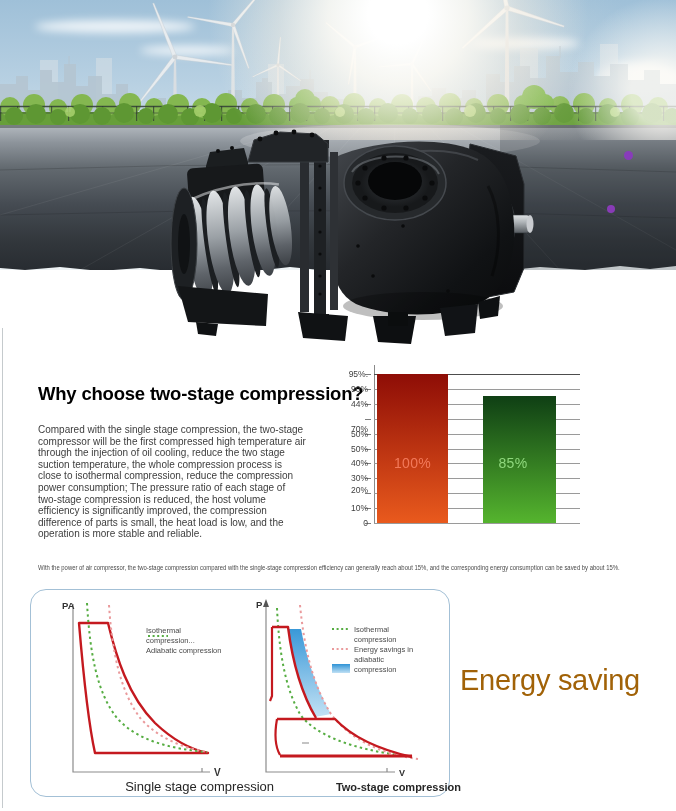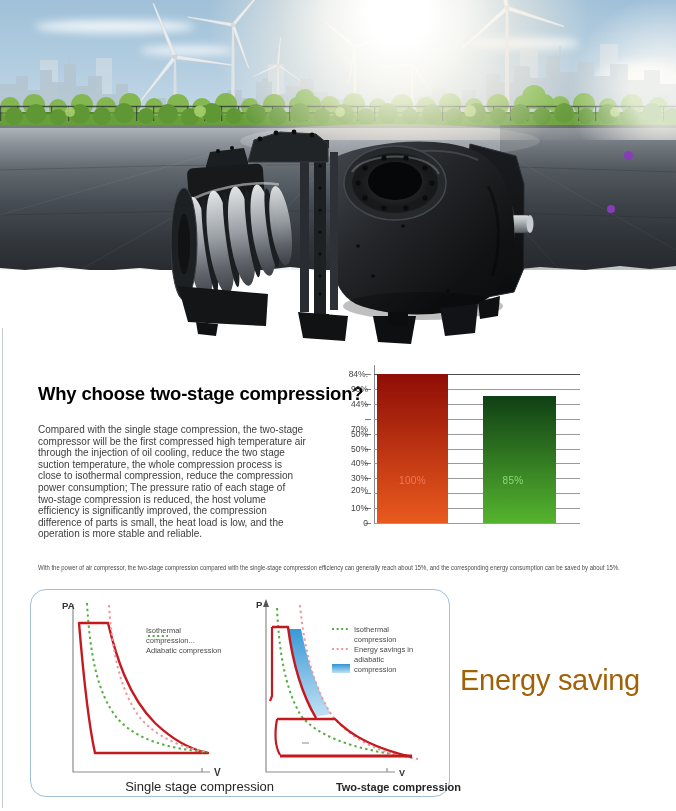--- a/index.html
+++ b/index.html
@@ -33,21 +33,21 @@
     line-height:11.6px; color:#3d3d3d; }
 
   
   .bar-chart { position:absolute; left:330px; top:361px; width:252px; height:178px; }
   .bc-axis { position:absolute; left:44px; top:4px; width:1px; height:158px; background:#8a8a8a; }
   .gridline { position:absolute; left:44px; width:206px; height:1px; background:#9a9a9a; }
   .gridline.strong { background:#4d4d4d; }
   .tickdash { position:absolute; left:35px; width:6px; height:1px; background:#7d7d7d; }
   .ticklabel { position:absolute; left:0; width:38px; text-align:right; font-size:8.5px; color:#3f3f3f; }
   .bar { position:absolute; }
-  .barlabel { position:absolute; top:94px; text-align:center; font-size:10px; letter-spacing:.3px;margin-top:20px; }
+  .barlabel { position:absolute; top:94px; text-align:center; font-size:14px; letter-spacing:.3px; }
 
   
   .note { position:absolute; left:38px; top:563px; font-size:7.4px; color:#4a4a4a;
     white-space:nowrap; transform:scaleX(.8); transform-origin:left top; }
 
   
   .pv-container { position:absolute; left:30px; top:589px; width:420px; height:208px;
     border:1.5px solid #a3c0d6; border-radius:16px; background:#fff; }
   .pv-left { position:absolute; left:40px; top:596px; }
   .pv-right { position:absolute; left:253px; top:596px; }
@@ -381,21 +381,21 @@
         <div class="gridline" style="top: 117.3px;"></div>
         <div class="tickdash" style="top: 117.3px;"></div>
         <div class="gridline" style="top: 132.2px;"></div>
         <div class="tickdash" style="top: 132.2px;"></div>
         <div class="gridline" style="top: 147.1px;"></div>
         <div class="tickdash" style="top: 147.1px;"></div>
         <div class="gridline" style="top: 162px;"></div>
         <div class="tickdash" style="top: 162px;"></div>
       </div>
     <div>
-        <div class="ticklabel" style="top: 8px;">84%.</div>
+        <div class="ticklabel" style="top: 8px;">95%.</div>
         <div class="ticklabel" style="top: 22.9px;">90%</div>
         <div class="ticklabel" style="top: 37.8px;">44%</div>
         <div class="ticklabel" style="top: 63px;">70%</div>
         <div class="ticklabel" style="top: 67.6px;">50%</div>
         <div class="ticklabel" style="top: 82.5px;">50%</div>
         <div class="ticklabel" style="top: 97.4px;">40%</div>
         <div class="ticklabel" style="top: 112.3px;">30%</div>
         <div class="ticklabel" style="top: 124px; text-align: right;">20%</div>
         <div class="ticklabel" style="top: 142.1px;">10%</div>
         <div class="ticklabel" style="top: 157px;">0</div>

